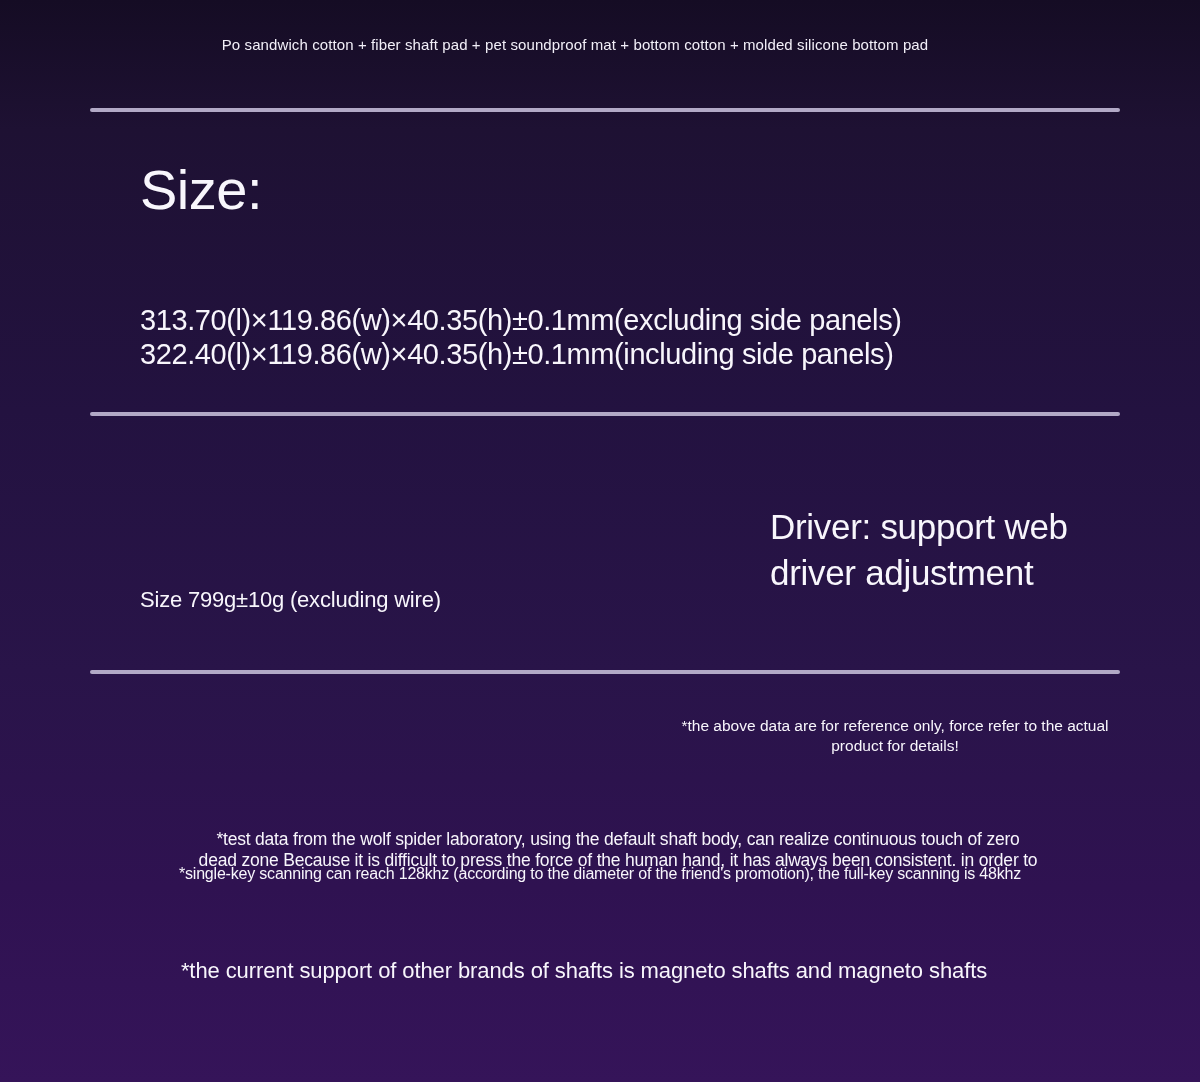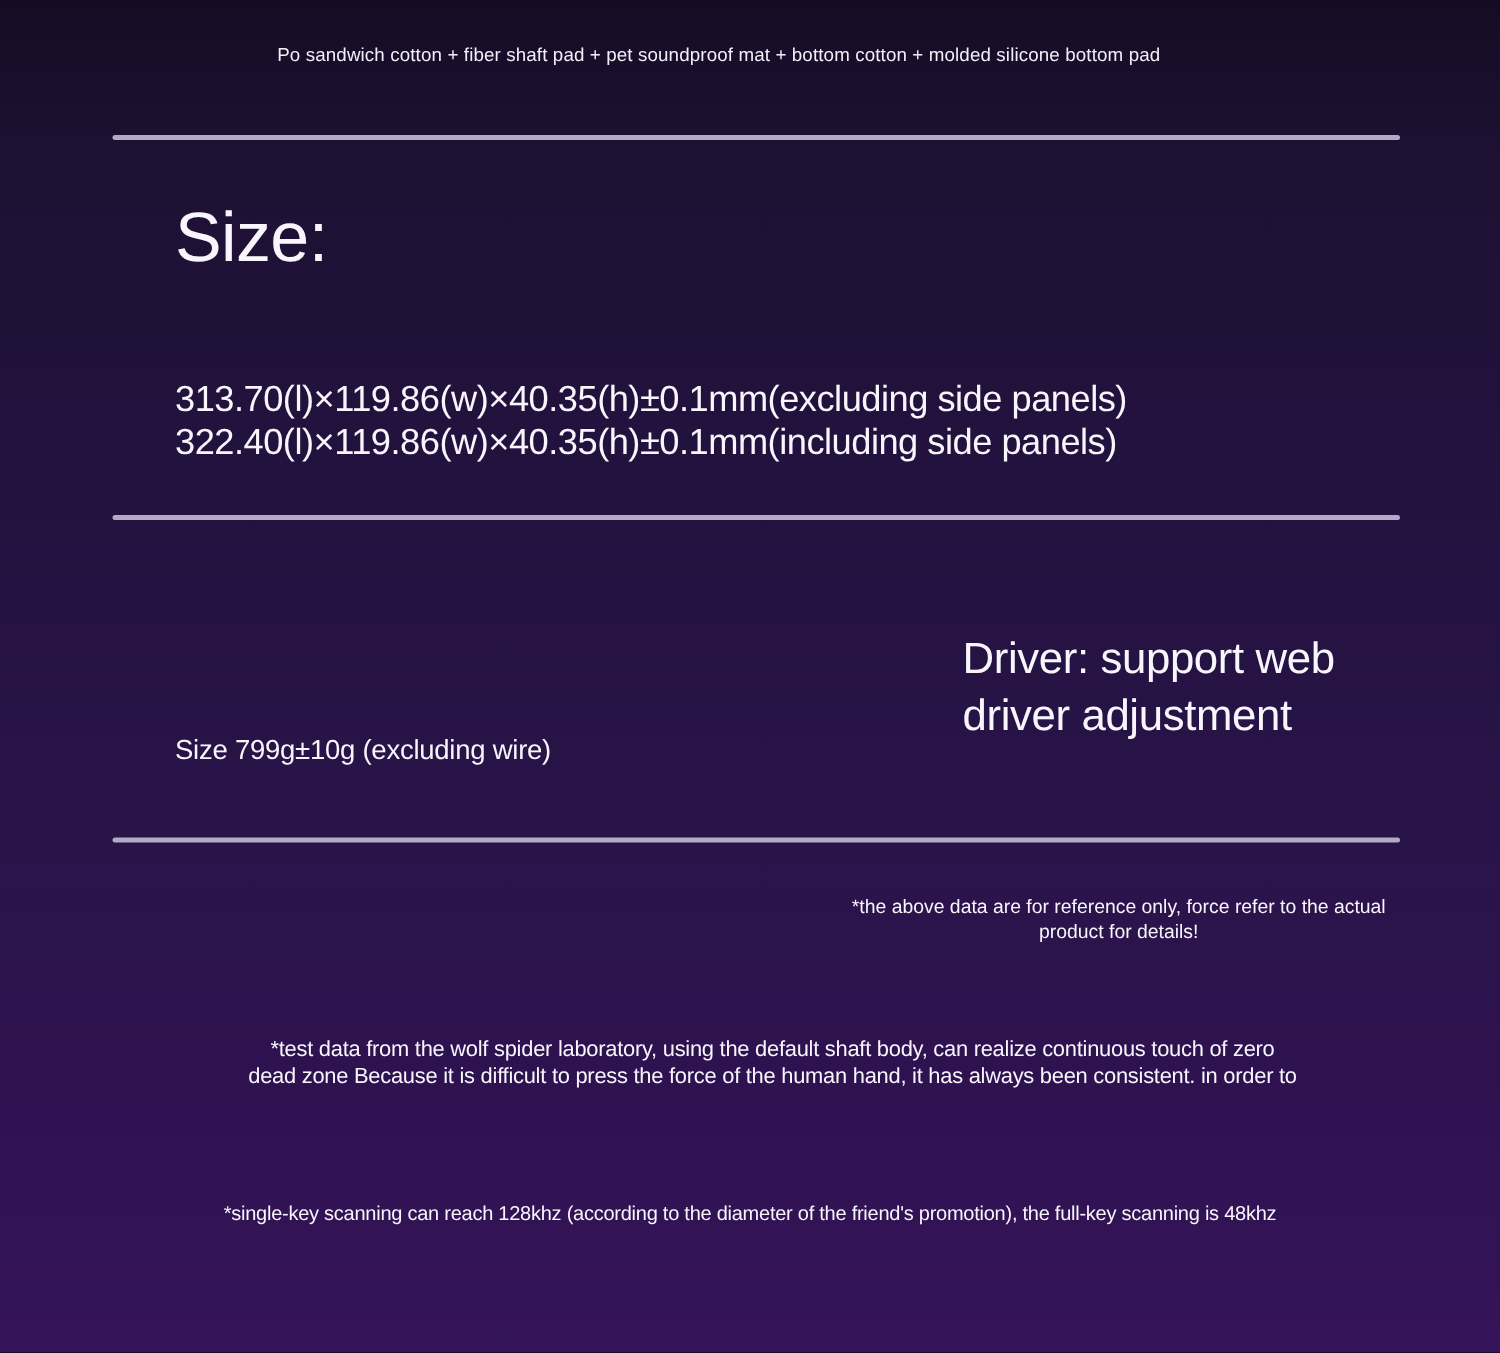--- a/index.html
+++ b/index.html
@@ -102,21 +102,21 @@
     font-size: 17.5px;
     line-height: 21px;
     letter-spacing: -0.2px;
     white-space: nowrap;
     margin-left: 38px;
   }
   .scanning-note {
     position: absolute;
     left: 600px;
     transform: translateX(-50%);
-    top: 963px;
+    top: 865px;
     text-align: center;
     font-size: 16px;
     letter-spacing: -0.2px;
     white-space: nowrap;
   }
   .shaft-support-note {
     position: absolute;
     left: 584px;
     transform: translateX(-50%);
     top: 958px;
@@ -159,14 +159,15 @@
     <div>product for details!</div>
   </div>
 
   <div class="test-data-note">
     <div>*test data from the wolf spider laboratory, using the default shaft body, can realize continuous touch of zero</div>
     <div>dead zone Because it is difficult to press the force of the human hand, it has always been consistent. in order to</div>
   </div>
 
   <div class="scanning-note">*single-key scanning can reach 128khz (according to the diameter of the friend's promotion), the full-key scanning is 48khz</div>
 
+  <div class="shaft-support-note">*the current support of other brands of shafts is magneto shafts and magneto shafts</div>
 
 </div>
 
 </body></html>

